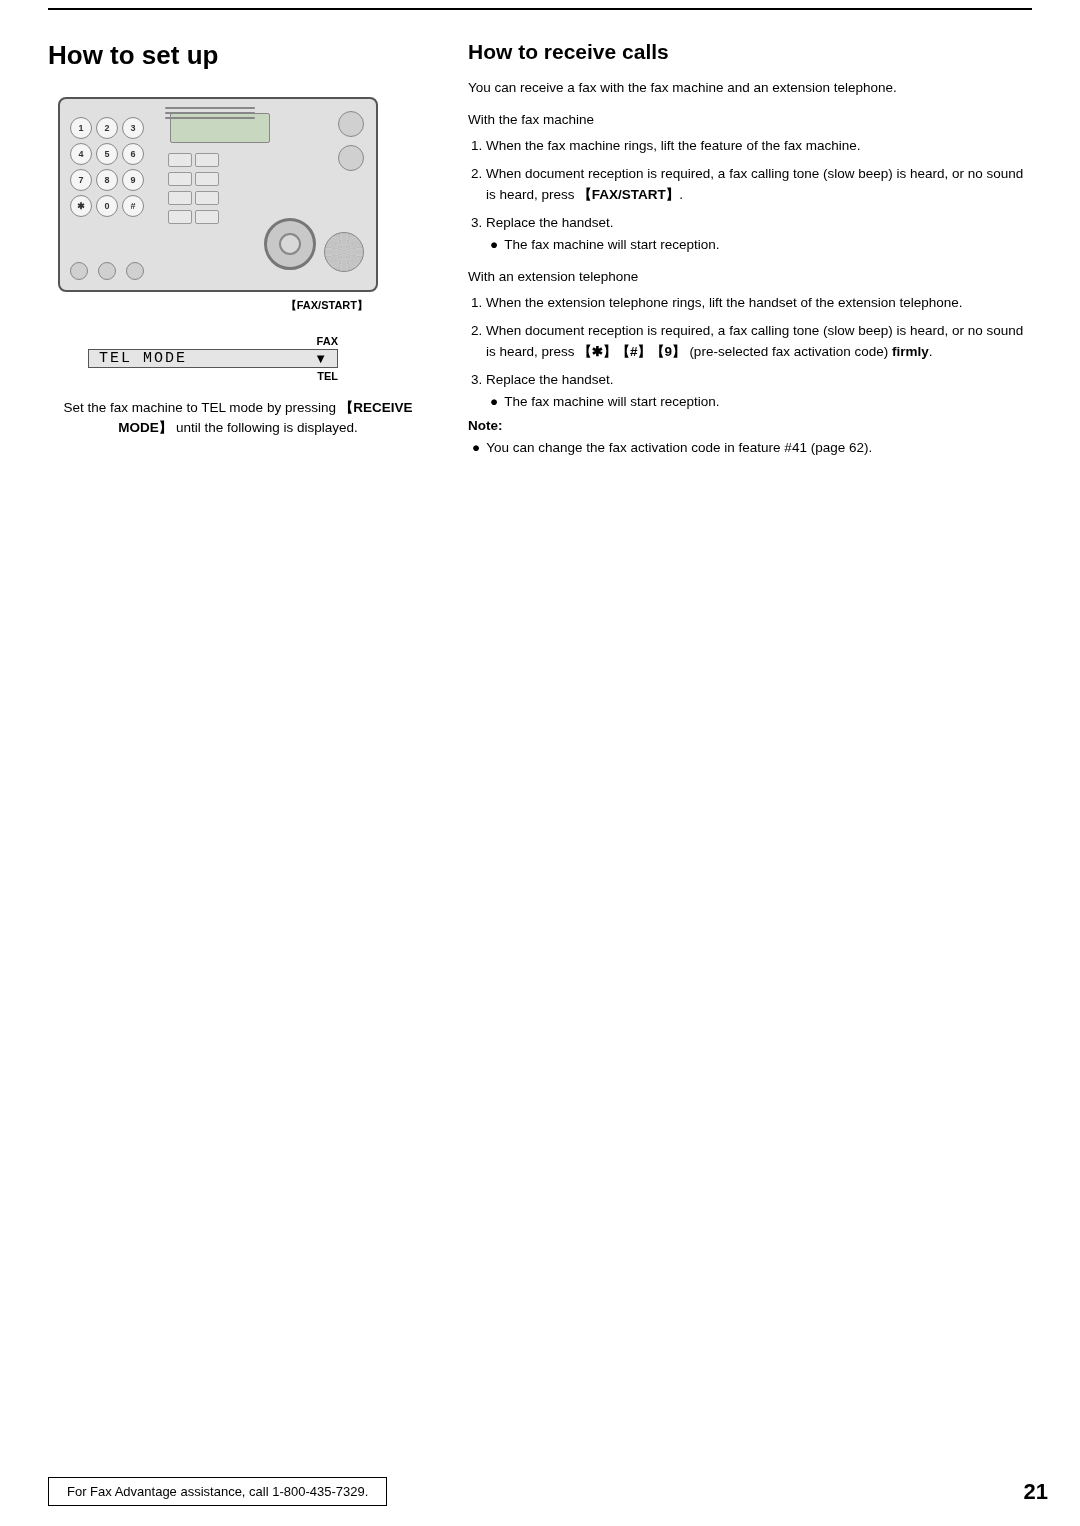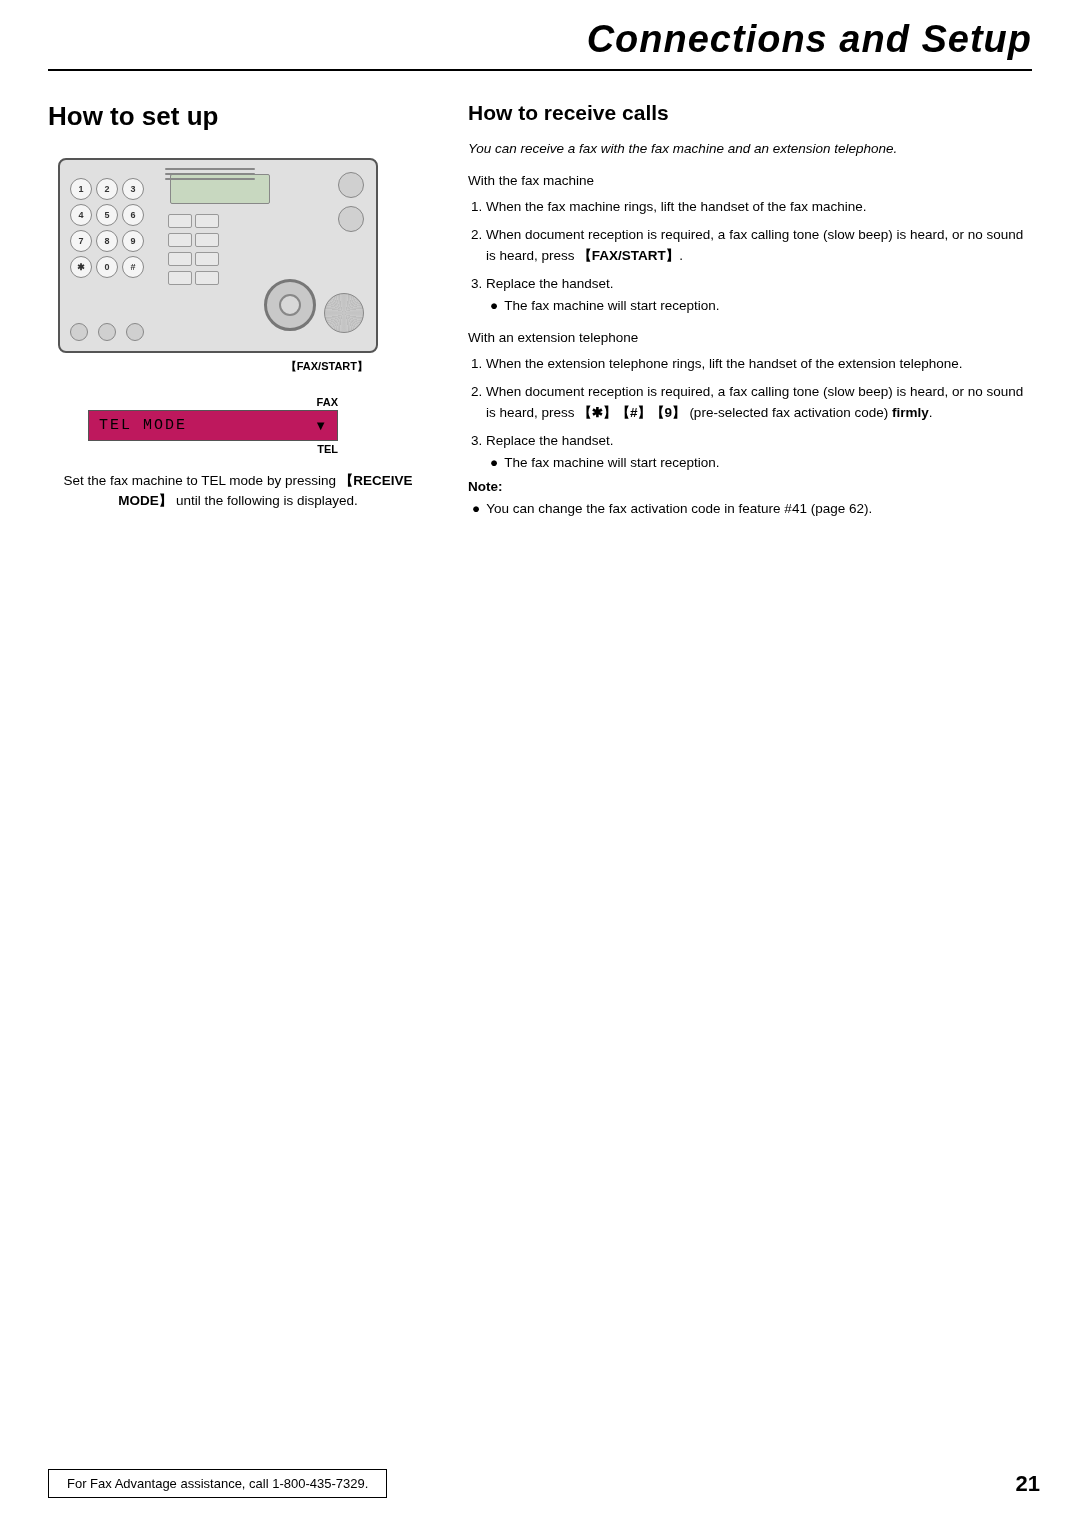--- a/index.html
+++ b/index.html
@@ -202,22 +202,22 @@
 
     
     .tel-mode-container {
       margin-top: 22px;
       margin-left: 30px;
       position: relative;
       width: 280px;
     }
     .tel-mode-box {
       border: 1.5px solid #555;
-      background: #be185d;
-      padding: 6px 10px;
+      background: #e5e5e5;
+      padding: 0 10px;
       display: flex;
       align-items: center;
       justify-content: space-between;
       width: 250px;
     }
     .tel-mode-text {
       font-family: 'Courier New', monospace;
       font-size: 15px;
       letter-spacing: 2px;
     }
@@ -252,21 +252,20 @@
       font-size: 21px;
       font-weight: bold;
       margin-bottom: 14px;
       color: #000;
     }
 
     .intro-text {
       font-size: 13.5px;
       line-height: 1.5;
       margin-bottom: 2px;
-      font-style: italic;
     }
 
     .sub-heading {
       font-size: 13.5px;
       font-weight: normal;
       margin-bottom: 8px;
       margin-top: 14px;
     }
 
     .numbered-list {
@@ -294,21 +293,21 @@
       font-weight: bold;
       margin-top: 0;
       margin-bottom: 4px;
     }
 
     
     .footer {
       position: absolute;
       bottom: 28px;
       left: 48px;
-      right: 40px;
+      right: 32px;
       display: flex;
       justify-content: space-between;
       align-items: center;
     }
     .footer-box {
       border: 1px solid #000;
       padding: 6px 18px;
       font-size: 13px;
     }
     .footer-page {
@@ -330,23 +329,20 @@
       height: 2px;
       background: #888;
       border-radius: 1px;
     }
   </style>
 </head>
 <body>
 
 <div class="page-container">
 
-  <div class="header">
-    <span class="header-title">Connections and Setup</span>
-  </div>
   <hr class="header-rule">
 
   <div class="content-area">
 
     <div class="left-col">
       <h2 class="section-heading">How to set up</h2>
 
       <div class="fax-diagram-wrapper">
 
         <div style="position:relative; width:320px; margin-bottom:4px;">
@@ -436,21 +432,21 @@
 
     <div class="right-col">
       <h2 class="section-heading-right">How to receive calls</h2>
 
       <p class="intro-text">You can receive a fax with the fax machine and an extension telephone.</p>
 
       <div>
         <div class="sub-heading">With the fax machine</div>
         <ol class="numbered-list">
           <li>
-            <span>When the fax machine rings, lift the handset of the fax machine.</span>
+            <span>When the fax machine rings, lift the feature of the fax machine.</span>
           </li>
           <li>
             <span>When document reception is required, a fax calling tone (slow beep) is heard, or no sound is heard, press <strong>【FAX/START】</strong>.</span>
           </li>
           <li>
             <span>Replace the handset.</span>
             <ul class="bullet-list">
               <li>The fax machine will start reception.</li>
             </ul>
           </li>

